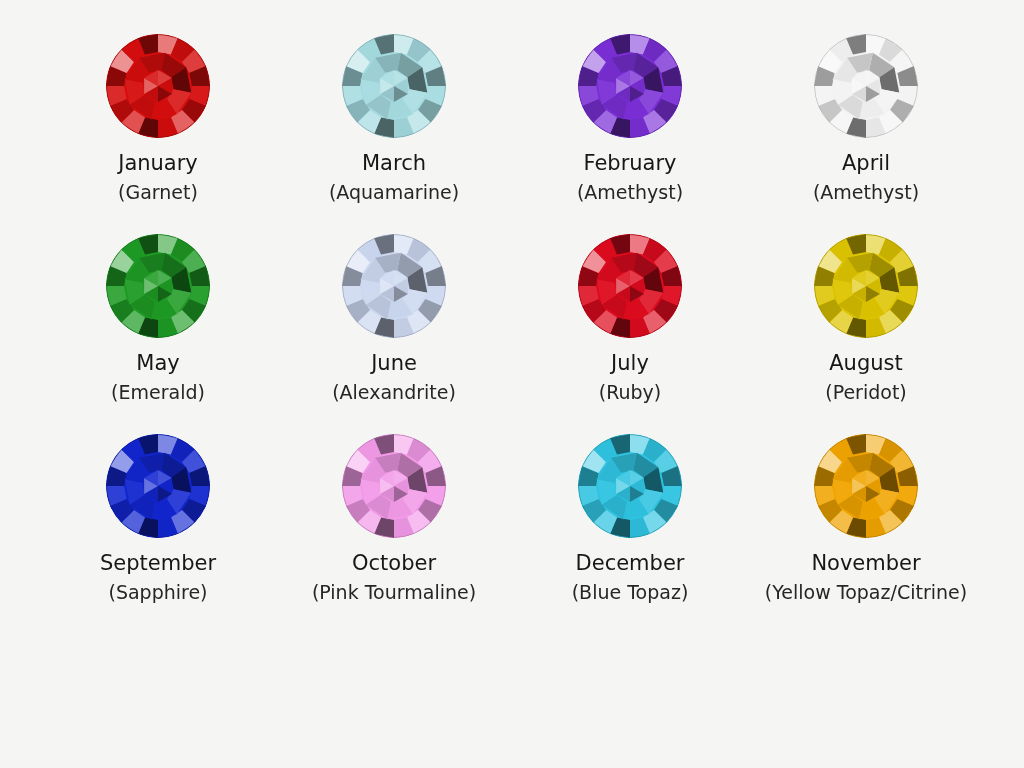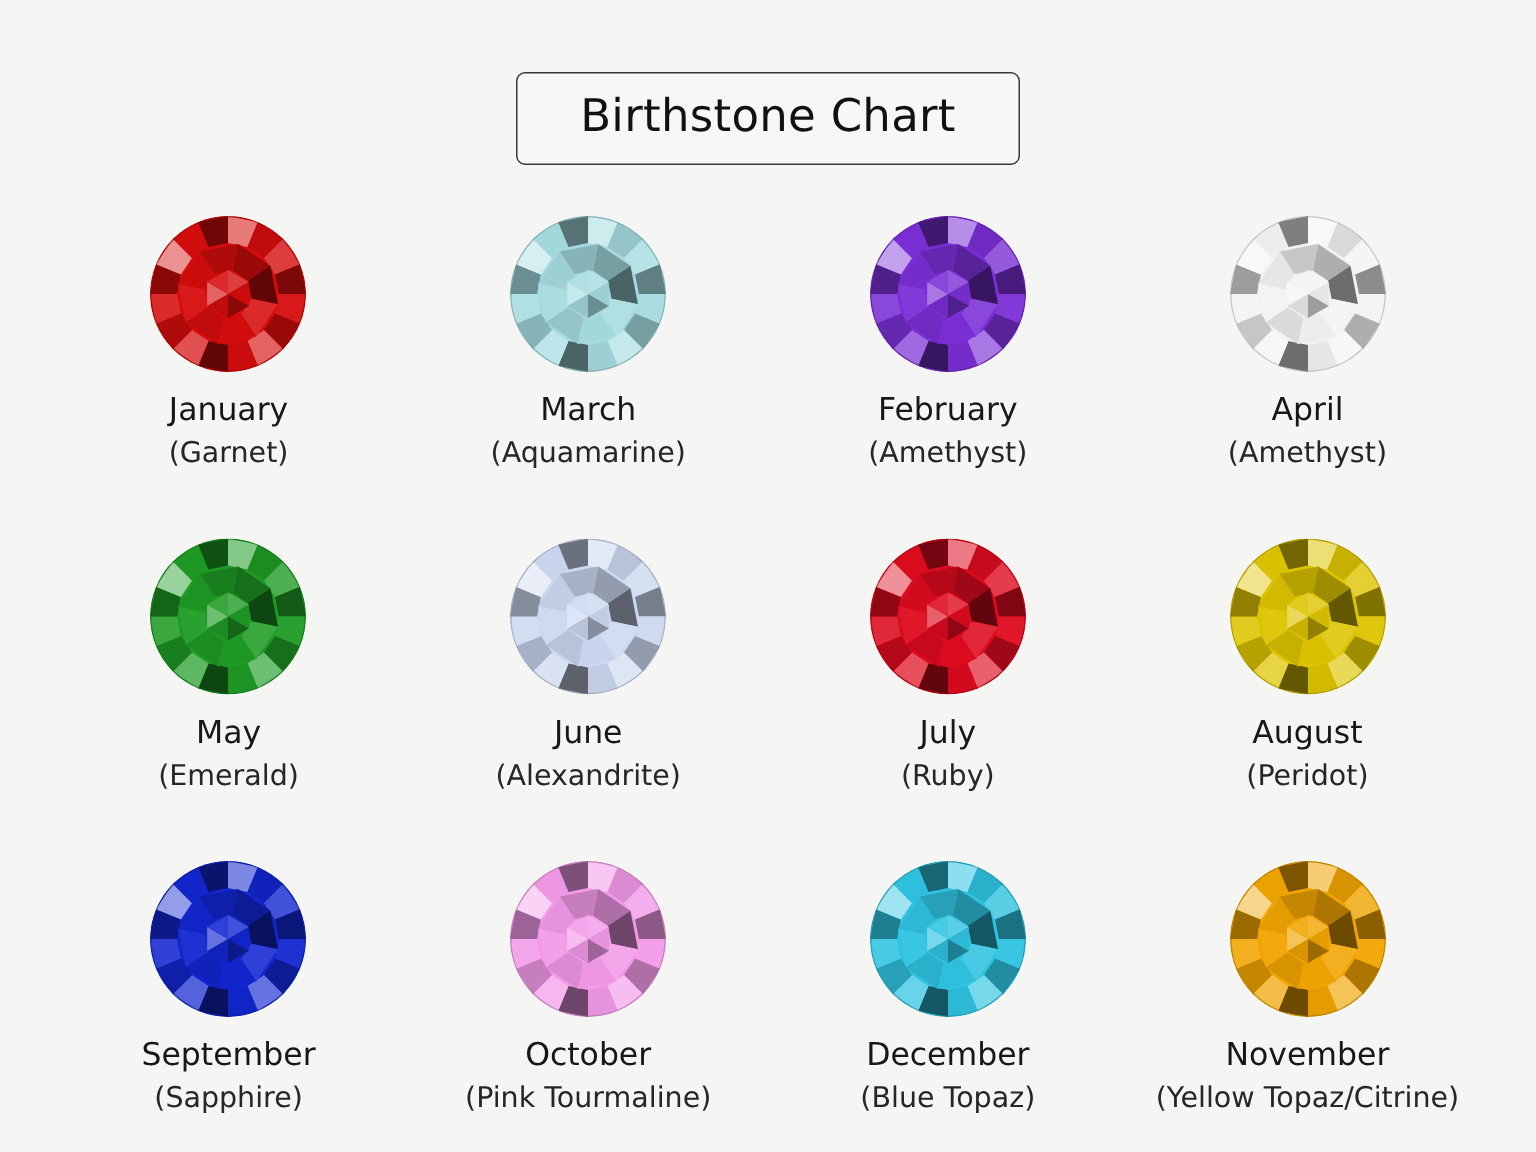--- a/index.html
+++ b/index.html
@@ -44,21 +44,20 @@
 
   
   .grid {
     margin-top: 34px;
     display: grid;
     grid-template-columns: repeat(4, 1fr);
     grid-template-rows: repeat(3, 200px);
     column-gap: 0px;
     row-gap: 0px;
     padding: 0 40px;
-    gap: 15px;
   }
   .cell {
     display: flex;
     flex-direction: column;
     align-items: center;
     justify-content: flex-start;
   }
 
   
   .gem {
@@ -90,25 +89,20 @@
     font-weight: 400;
     color: #262626;
     text-align: center;
   }
 </style>
 </head>
 <body>
 
 <div class="page">
 
-  <div class="title-wrap">
-    <div class="title-box">
-      <div class="title-text">Birthstone Chart</div>
-    </div>
-  </div>
 
   <div class="grid">
       <div class="cell">
         <div class="gem">
           <svg viewBox="0 0 104 104" xmlns="http://www.w3.org/2000/svg">
     <defs>
               <clipPath id="c">
                 <circle cx="52" cy="52" r="52"></circle>
               </clipPath>
             </defs>

